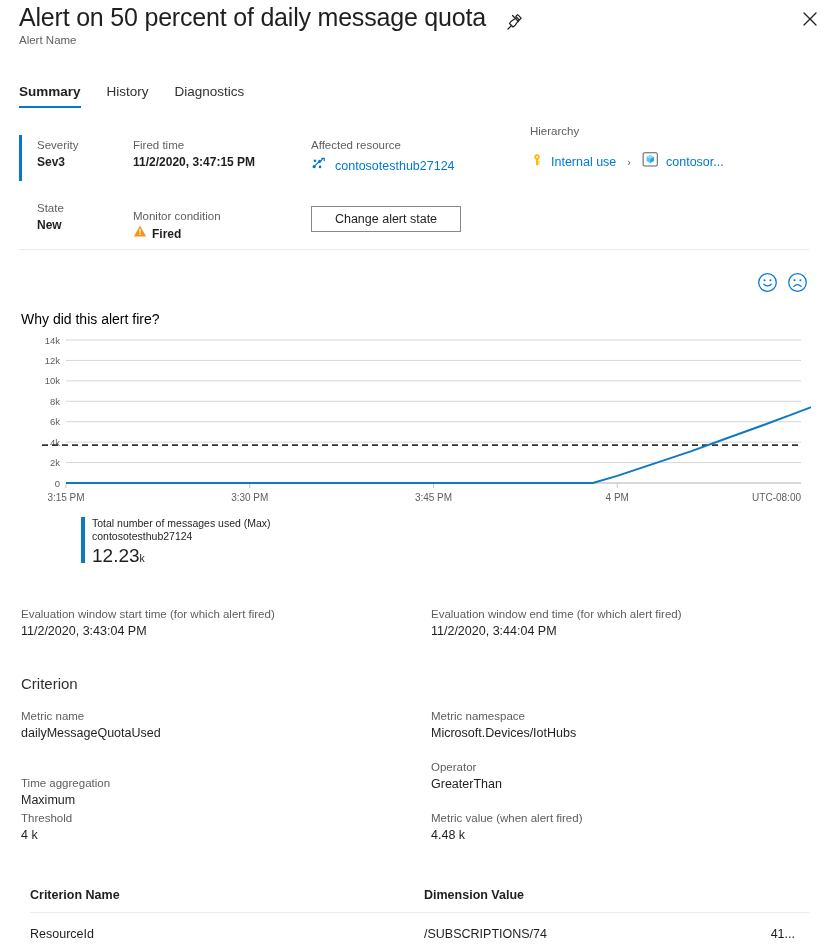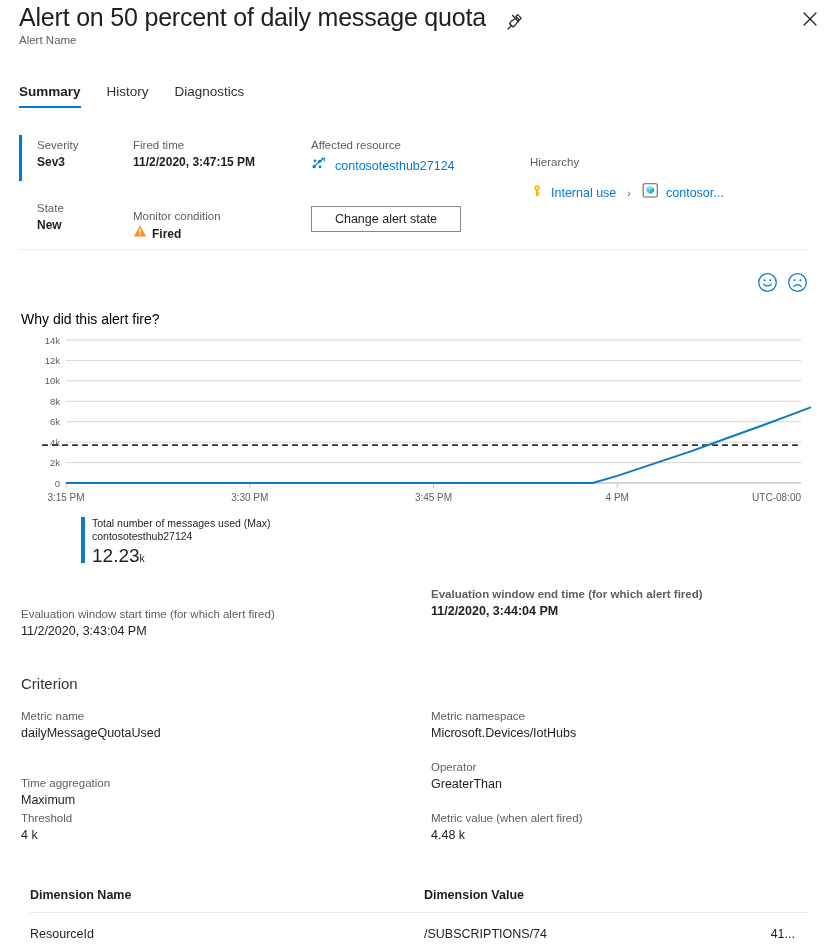--- a/index.html
+++ b/index.html
@@ -175,21 +175,21 @@
           <circle cx="3.3" cy="12.4" r="1.7" fill="#0078d4"></circle>
           <circle cx="9.2" cy="6.6" r="1.6" fill="#0078d4"></circle>
           <circle cx="4.2" cy="6.2" r="1.4" fill="#0078d4"></circle>
           <circle cx="9.6" cy="12.6" r="1.4" fill="#0078d4"></circle>
         </svg>
       </span>
       <span class="link-text">contosotesthub27124</span>
     </div>
   </div>
 
-  <div class="field" style="left:530px; top:154px;">
+  <div class="field" style="left:530px; top:123px;">
     <div class="field-label">Hierarchy</div>
     <div class="link-row" style="margin-top:12px;align-items:center;">
       <span>
         <svg viewBox="0 0 16 16" width="14" height="16">
           <circle cx="8" cy="4.6" r="3.1" fill="#ffb900"></circle>
           <circle cx="8" cy="4.6" r="1.1" fill="#ffffff"></circle>
           <rect x="6.9" y="6.8" width="2.2" height="7.3" fill="#ffb900"></rect>
           <rect x="9.1" y="9.4" width="2.0" height="1.5" fill="#ffb900"></rect>
           <rect x="9.1" y="11.8" width="1.7" height="1.4" fill="#ffb900"></rect>
         </svg>
@@ -293,21 +293,21 @@
       <div class="legend-val">
         <span>12.23</span><span class="legend-unit">k</span>
       </div>
     </div>
   </div>
 
   <div class="field" style="left:21px; top:608px;">
     <div class="info-label">Evaluation window start time (for which alert fired)</div>
     <div class="info-value">11/2/2020, 3:43:04 PM</div>
   </div>
-  <div class="field" style="left:431px; top:588px;font-weight:bold;">
+  <div class="field" style="left:431px; top:608px;">
     <div class="info-label">Evaluation window end time (for which alert fired)</div>
     <div class="info-value">11/2/2020, 3:44:04 PM</div>
   </div>
 
   <div class="section-title" style="left:21px; top:675px;">Criterion</div>
 
   <div class="field" style="left:21px; top:710px;">
     <div class="info-label">Metric name</div>
     <div class="info-value">dailyMessageQuotaUsed</div>
   </div>
@@ -329,21 +329,21 @@
     <div class="info-label">Threshold</div>
     <div class="info-value">4 k</div>
   </div>
   <div class="field" style="left:431px; top:812px;">
     <div class="info-label">Metric value (when alert fired)</div>
     <div class="info-value">4.48 k</div>
   </div>
 
   <div class="dim-table">
     <div class="dim-head">
-      <div class="dim-c1">Dimension Name</div>
+      <div class="dim-c1">Criterion Name</div>
       <div class="dim-c2">Dimension Value</div>
       <div class="dim-c3"></div>
     </div>
     <div class="dim-rule"></div>
     <div class="dim-row">
       <div class="dim-c1">ResourceId</div>
       <div class="dim-c2">/SUBSCRIPTIONS/74</div>
       <div class="dim-c3">41...</div>
     </div>
   </div>

